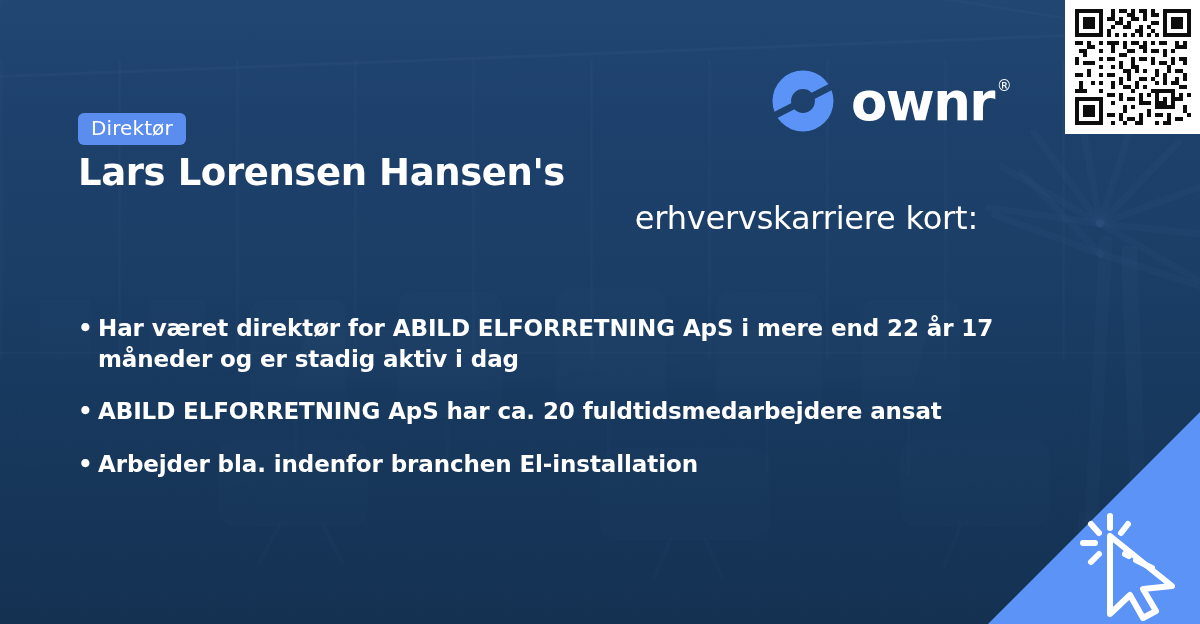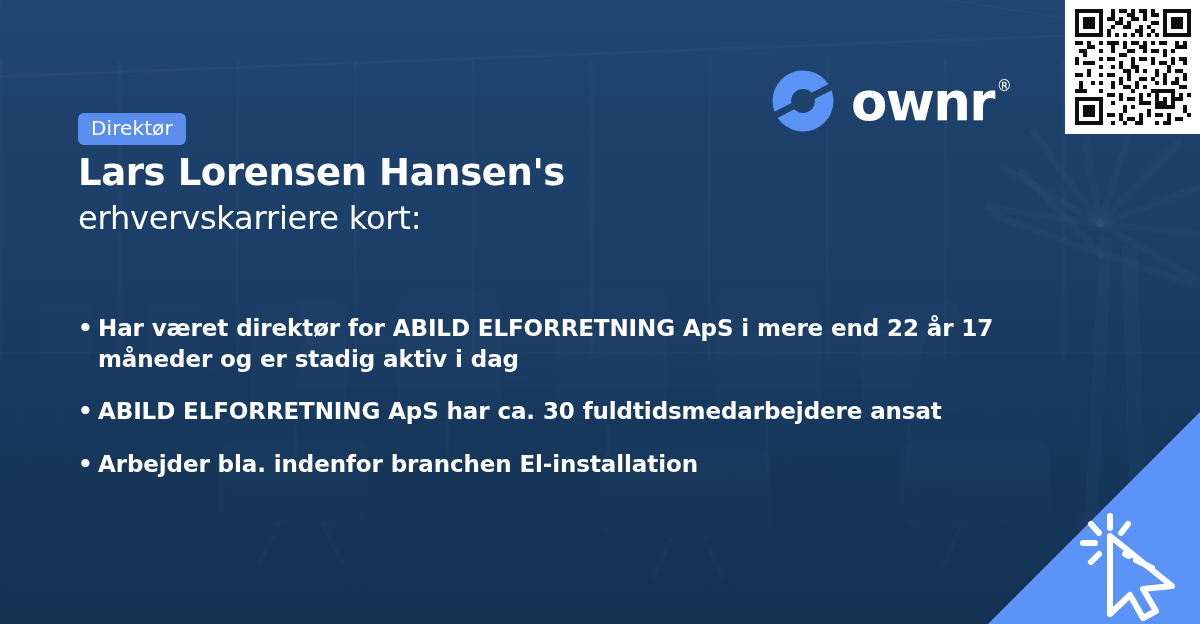--- a/index.html
+++ b/index.html
@@ -226,20 +226,21 @@
     letter-spacing: -0.4px;
     white-space: nowrap;
   }
   .headline .sub {
     display: block;
     margin-top: 6px;
     font-size: 32px;
     font-weight: 400;
     line-height: 1.2;
     letter-spacing: -0.2px;
+    text-align: right;
   }
 
   .facts {
     position: absolute;
     left: 78px; top: 313px;
     width: 930px;
     color: #ffffff;
   }
   .fact {
     display: flex;
@@ -371,21 +372,21 @@
       <span class="sub">erhvervskarriere kort:</span>
     </div>
 
     <div class="facts">
       <div class="fact">
         <span class="dot">•</span>
         <span class="txt">Har været direktør for ABILD ELFORRETNING ApS i mere end 22 år 17 måneder og er stadig aktiv i dag</span>
       </div>
       <div class="fact">
         <span class="dot">•</span>
-        <span class="txt">ABILD ELFORRETNING ApS har ca. 30 fuldtidsmedarbejdere ansat</span>
+        <span class="txt">ABILD ELFORRETNING ApS har ca. 20 fuldtidsmedarbejdere ansat</span>
       </div>
       <div class="fact">
         <span class="dot">•</span>
         <span class="txt">Arbejder bla. indenfor branchen El-installation</span>
       </div>
     </div>
 
     <div class="logo">
       <span class="logo-mark">
         <svg viewBox="0 0 66 66" xmlns="http://www.w3.org/2000/svg" aria-hidden="true">

